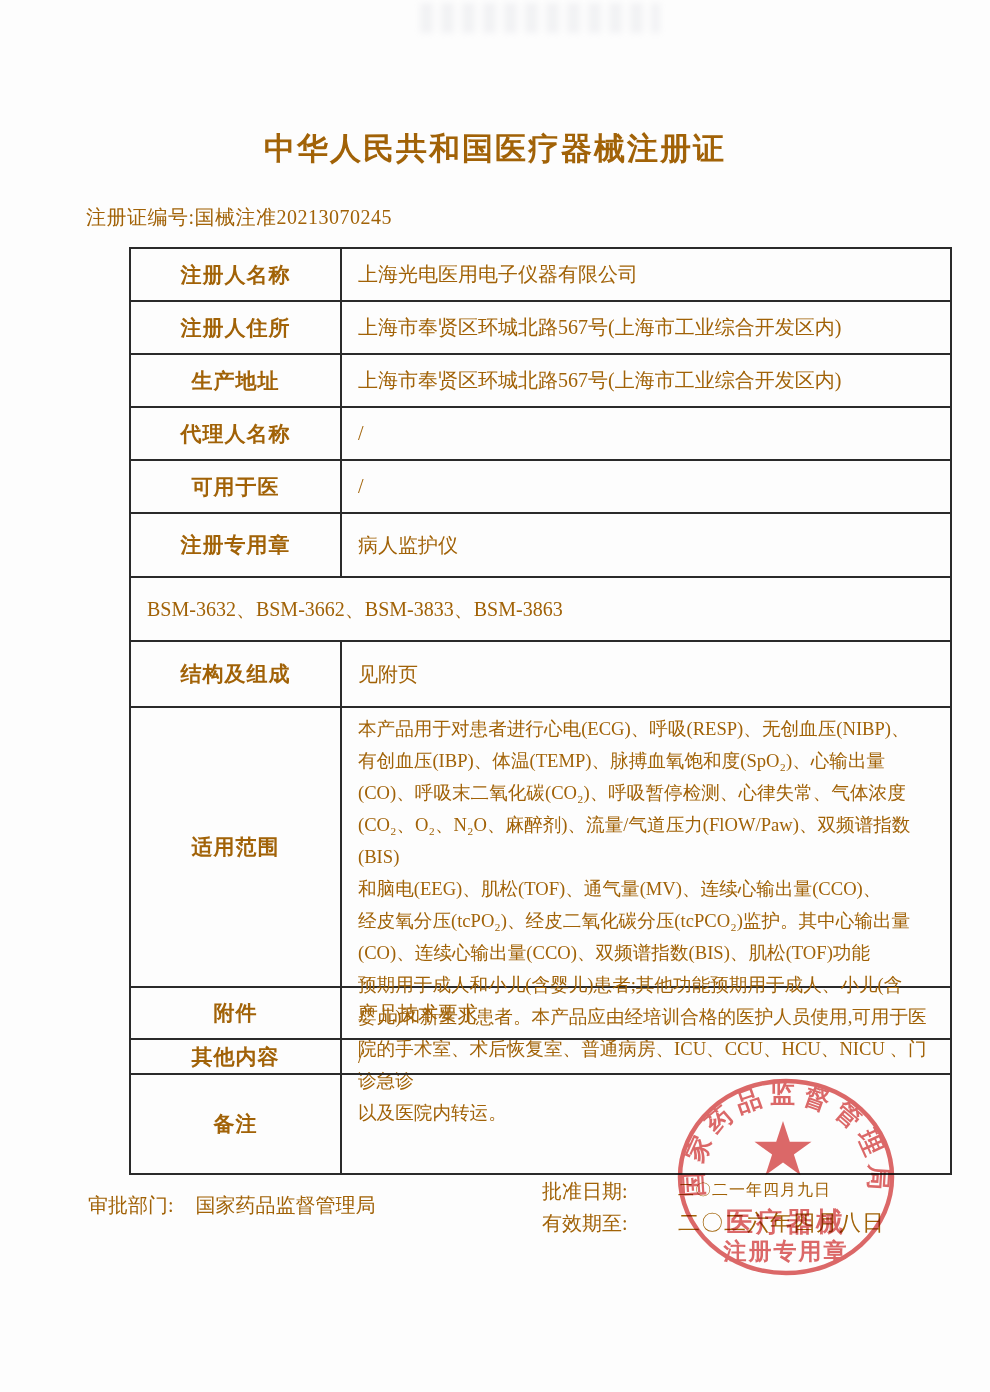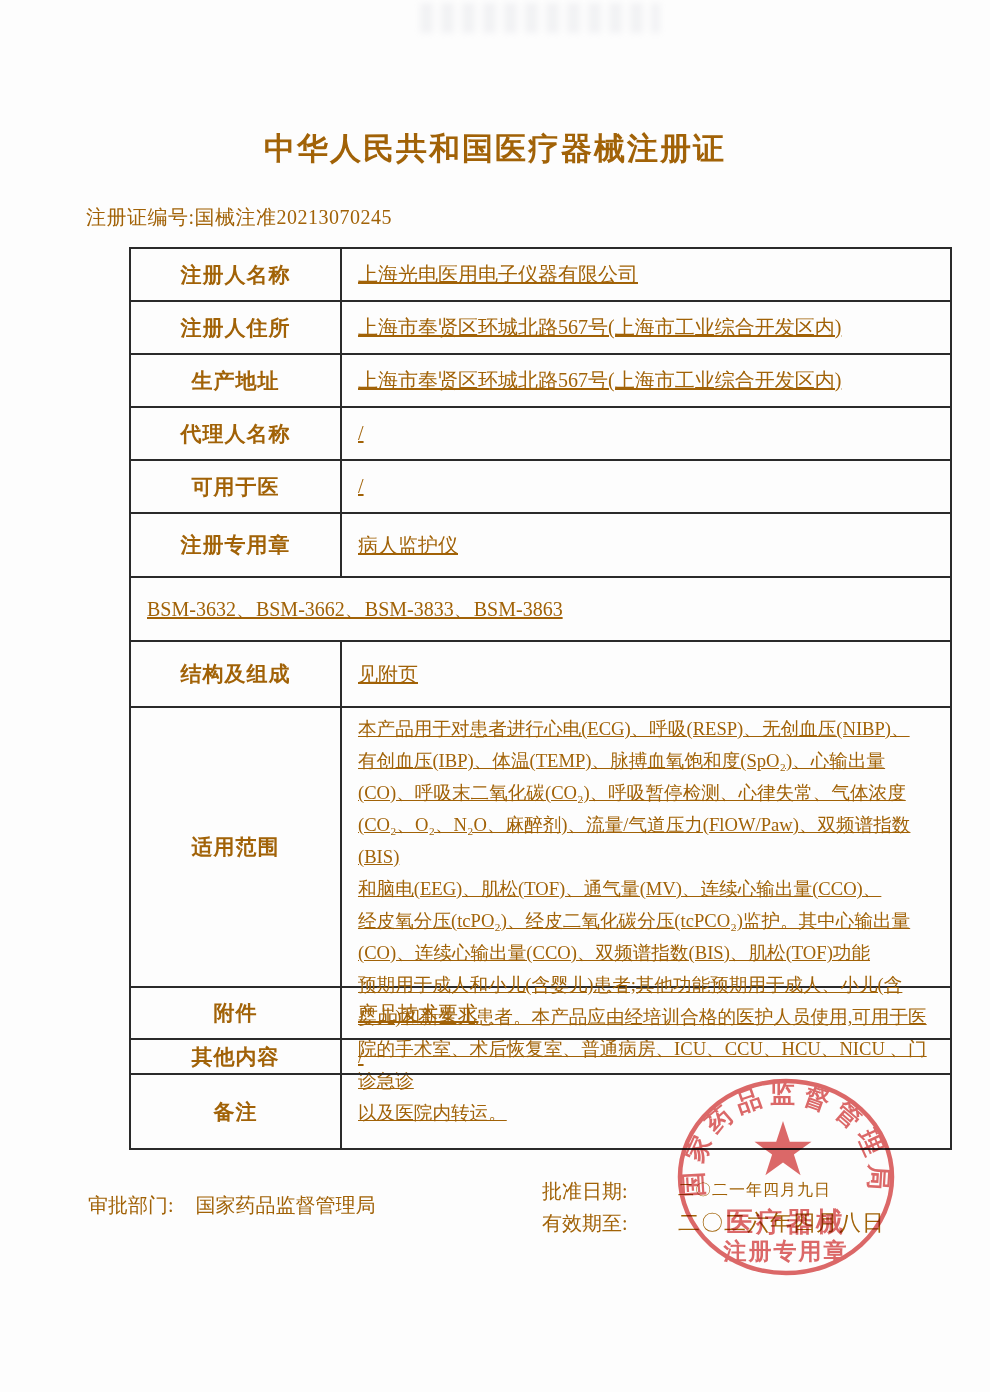--- a/index.html
+++ b/index.html
@@ -35,29 +35,29 @@
   .t-row { display:flex; border-bottom:2px solid #2a2a2a; }
   .t-row:last-child { border-bottom:none; }
   .cell-label {
     flex:0 0 209px; width:209px;
     border-right:2px solid #2a2a2a;
     display:flex; align-items:center; justify-content:center;
     font-weight:bold; font-size:21px; letter-spacing:1px;
   }
   .cell-value {
     flex:1; display:flex; align-items:center;
-    padding:4px 28px 4px 16px; font-size:20px;text-decoration:underline;
+    padding:4px 28px 4px 16px; font-size:20px;
   }
   .r0,.r1,.r2,.r3,.r4 { height:51px; }
   .r5,.r6 { height:62px; }
   .r7 { height:64px; }
   .r8 { height:278px; }
   .r9 { height:50px; }
   .r10 { height:33px; }
-  .r11 { height:73px; }
+  .r11 { height:98px; }
   .scope-value {
     white-space:pre-line;
     font-size:18.6px; line-height:32px;
     align-items:flex-start; padding-top:5px; padding-right:6px;
   }
   .footer-item { position:absolute; font-size:20px; white-space:nowrap; }
   .f-dept       { top:1192px; left:88px; }
   .f-dept .val  { margin-left:22px; }
   .f-date-lab   { top:1178px; left:542px; }
   .f-date-val   { top:1180px; left:678px; font-size:16px; letter-spacing:1px; }

